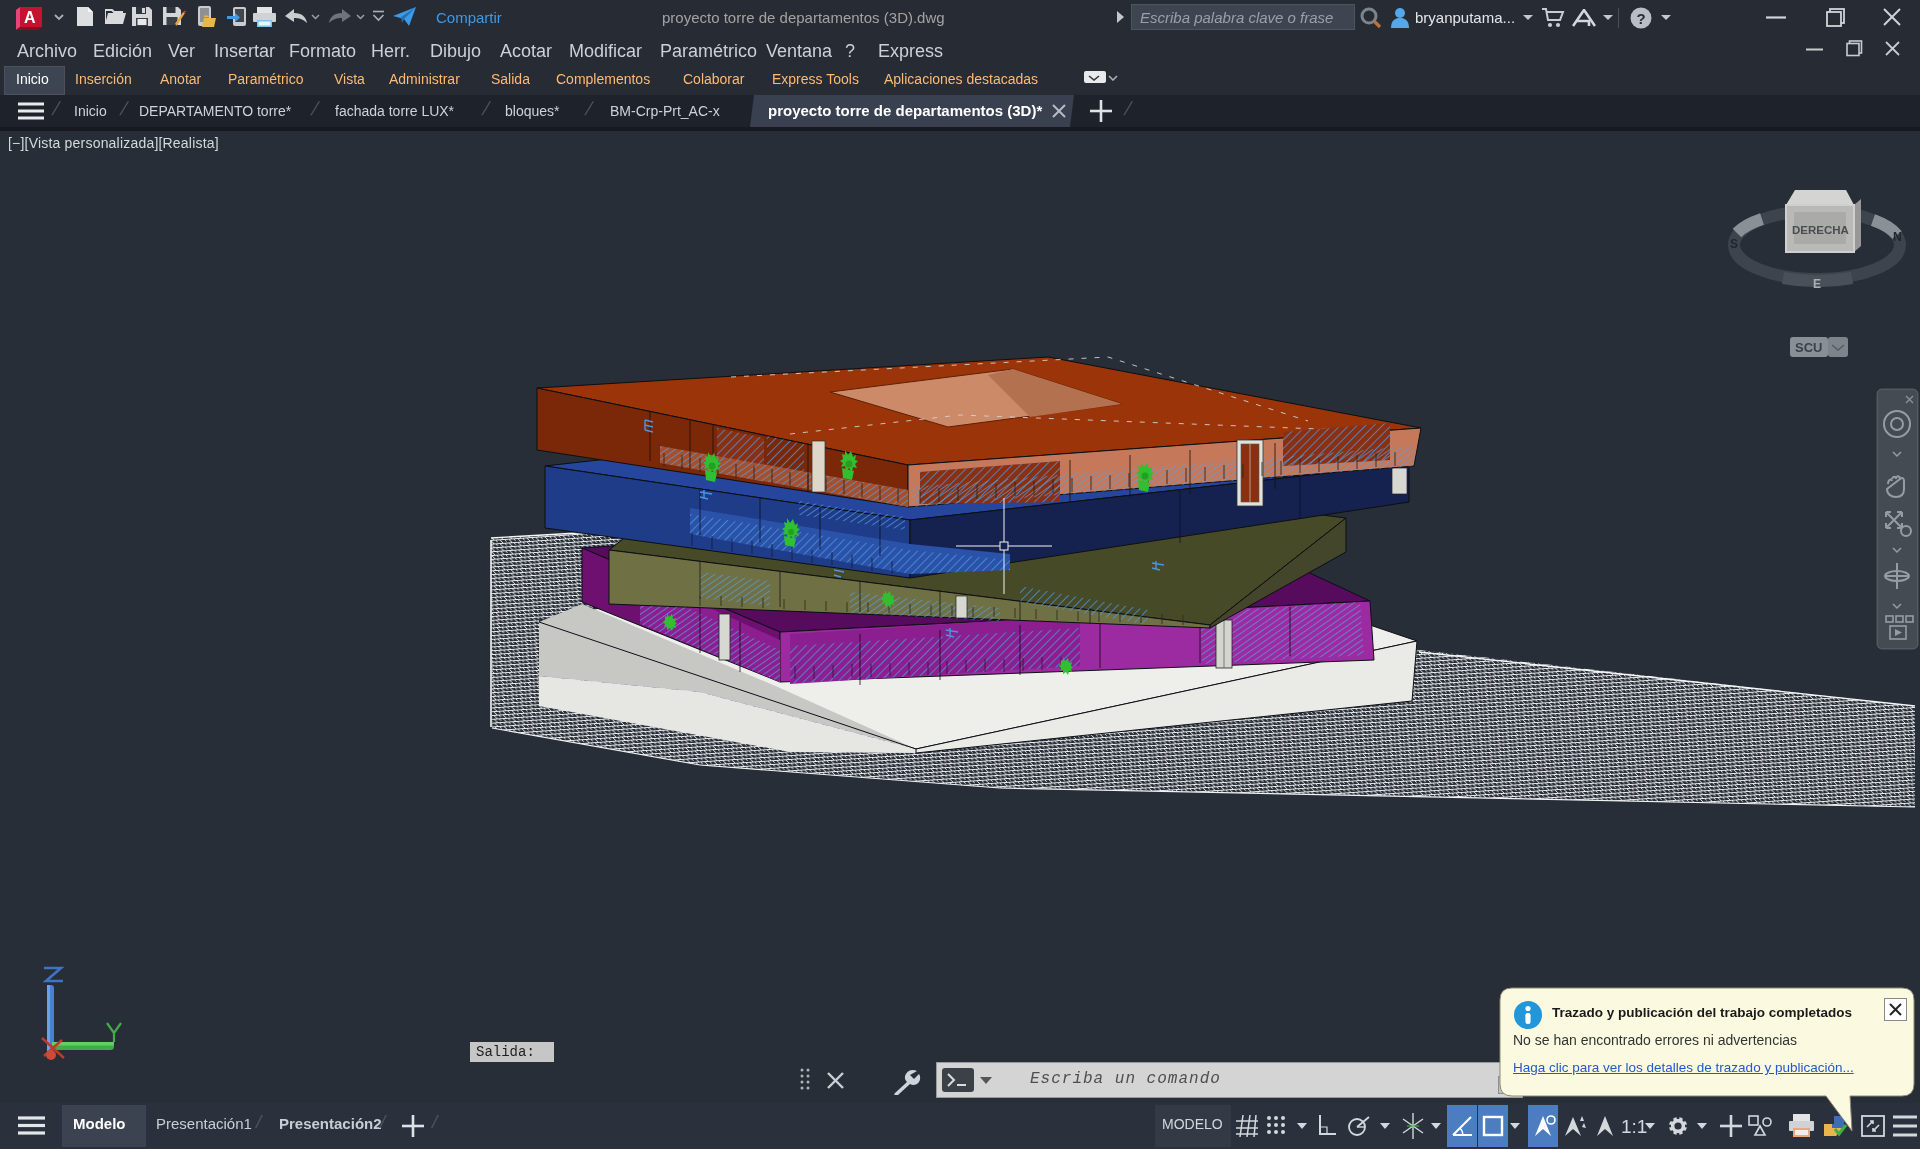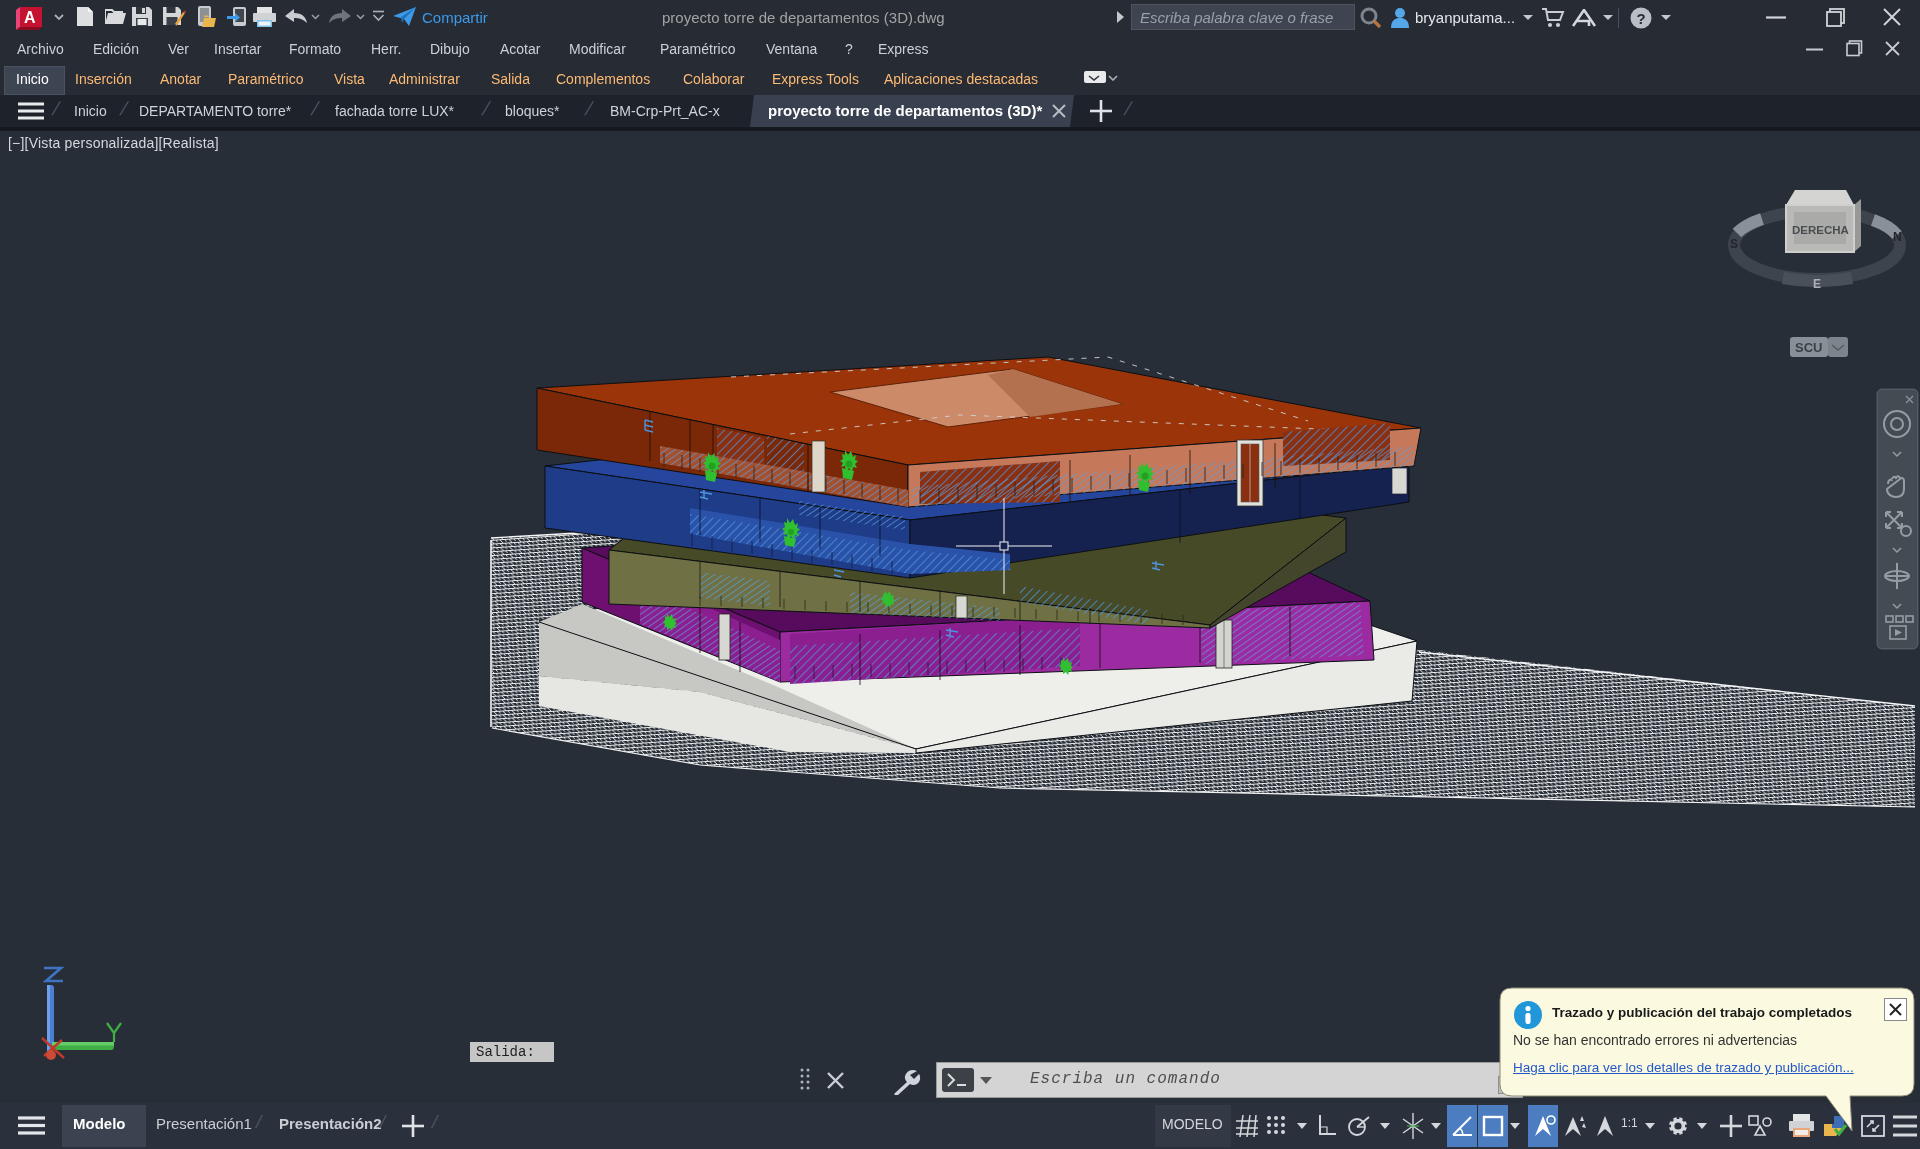--- a/index.html
+++ b/index.html
@@ -5,21 +5,21 @@
   html,body{margin:0;padding:0;width:1920px;height:1149px;overflow:hidden;background:#272e37;
     font-family:"Liberation Sans",sans-serif;}
   .abs{position:absolute;}
   #titlebar{position:absolute;top:0;left:0;width:1920px;height:36px;background:#262b34;}
   #menubar{position:absolute;top:36px;left:0;width:1920px;height:28px;background:#262b34;}
   #ribbonrow{position:absolute;top:64px;left:0;width:1920px;height:31px;background:#262b34;}
   #filetabs{position:absolute;top:95px;left:0;width:1920px;height:32px;background:#1e222a;}
   #ftedge{position:absolute;top:127px;left:0;width:1920px;height:4px;background:#161920;}
   #viewport{position:absolute;top:131px;left:0;width:1920px;height:972px;background:#272e37;}
   #statusbar{position:absolute;top:1103px;left:0;width:1920px;height:46px;background:#2b313c;}
-  .mtxt{position:absolute;top:5px;font-size:14px;color:#ccd1d7;white-space:nowrap;}
+  .mtxt{position:absolute;top:5px;font-size:18px;color:#ccd1d7;white-space:nowrap;}
   .rtxt{position:absolute;top:7px;font-size:14px;color:#fdba74;white-space:nowrap;}
   .ftxt{position:absolute;top:8px;font-size:14px;color:#ced3d9;white-space:nowrap;}
   .fslash{position:absolute;top:3px;font-size:19px;color:#4d535e;font-style:italic;transform:skewX(-8deg);}
 </style>
 </head>
 <body>
 <div id="titlebar">
 
   <svg class="abs" style="left:14px;top:4px" width="36" height="26">
     <polygon points="6,3 28,3 28,23 6,23" fill="#c41230"></polygon>
@@ -93,21 +93,21 @@
 
   <svg class="abs" style="left:372px;top:10px" width="13" height="13">
       <line x1="1" y1="1.5" x2="12" y2="1.5" stroke="#aab0b8" stroke-width="1.6"></line>
       <path d="M1.5,5 L6.5,10 L11.5,5" fill="none" stroke="#aab0b8" stroke-width="1.6"></path>
     </svg>
 
   <svg class="abs" style="left:393px;top:7px" width="24" height="20">
       <path d="M0,9 L23,0 L16,19 L11,12 Z" fill="#3d9ae8"></path>
       <path d="M23,0 L8,10 L9,16 L11,12 Z" fill="#2272b8"></path>
     </svg>
-  <span class="abs" style="left:422px;top:9px;font-size:15px;color:#3d9ae8">Compartir</span>
+  <span class="abs" style="left:436px;top:9px;font-size:15px;color:#3d9ae8">Compartir</span>
 
   <span class="abs" style="left:662px;top:9px;font-size:15px;color:#a3a3a3">proyecto torre de departamentos (3D).dwg</span>
 
   <svg class="abs" style="left:1116px;top:10px" width="9" height="14">
       <path d="M1,1 L8,7 L1,13 Z" fill="#c3c8cf"></path>
     </svg>
   <div class="abs" style="left:1131px;top:4px;width:224px;height:26px;background:#3e4551;border:1px solid #4c545f;box-sizing:border-box;"></div>
   <span class="abs" style="left:1140px;top:9px;font-size:15px;font-style:italic;color:#98a0a9">Escriba palabra clave o frase</span>
   <svg class="abs" style="left:1360px;top:7px" width="22" height="22">
       <circle cx="9" cy="9" r="7" fill="none" stroke="#7e848c" stroke-width="3"></circle>
@@ -611,21 +611,21 @@
       <path d="M12,2 L4,22 L12,15 L20,22 Z" fill="#fff"></path>
       <circle cx="20" cy="6" r="4" fill="none" stroke="#fff" stroke-width="1.6"></circle>
     </svg>
   <svg class="abs" style="left:1562px;top:11px" width="26" height="24">
       <path d="M11,3 L3,22 L11,15 L19,22 Z" fill="#d4d8dd"></path>
       <path d="M20,2 l2,5 l-4,0 Z M22,9 l-2,4 l4,1 Z" fill="#d4d8dd"></path>
     </svg>
   <svg class="abs" style="left:1593px;top:11px" width="24" height="24">
       <path d="M12,2 L4,22 L12,15 L20,22 Z" fill="#d4d8dd"></path>
     </svg>
-  <span class="abs" style="left:1621px;top:13px;font-size:12px;color:#d4d8dd;">1:1</span>
+  <span class="abs" style="left:1621px;top:13px;font-size:19px;color:#d4d8dd;">1:1</span>
   <svg class="abs" style="left:1644px;top:19px" width="12" height="8">
       <polygon points="1,1 11,1 6,7" fill="#d4d8dd"></polygon>
     </svg>
 
   <svg class="abs" style="left:1666px;top:11px" width="24" height="24">
       <path d="M12,3 L14,3 L15,6 L18,7 L21,5 L22,7 L20,10 L21,13 L24,14 L24,16 M12,3 L10,3 L9,6 L6,7 L3,5 L2,7 L4,10 L3,13 L0,14 L0,16" fill="none" stroke="#d4d8dd" stroke-width="0"></path>
       <circle cx="12" cy="12" r="9" fill="#d4d8dd"></circle>
       <circle cx="12" cy="12" r="3.6" fill="#2b313c"></circle>
       <g stroke="#2b313c" stroke-width="2.6">
         <line x1="12" y1="0" x2="12" y2="5"></line>

